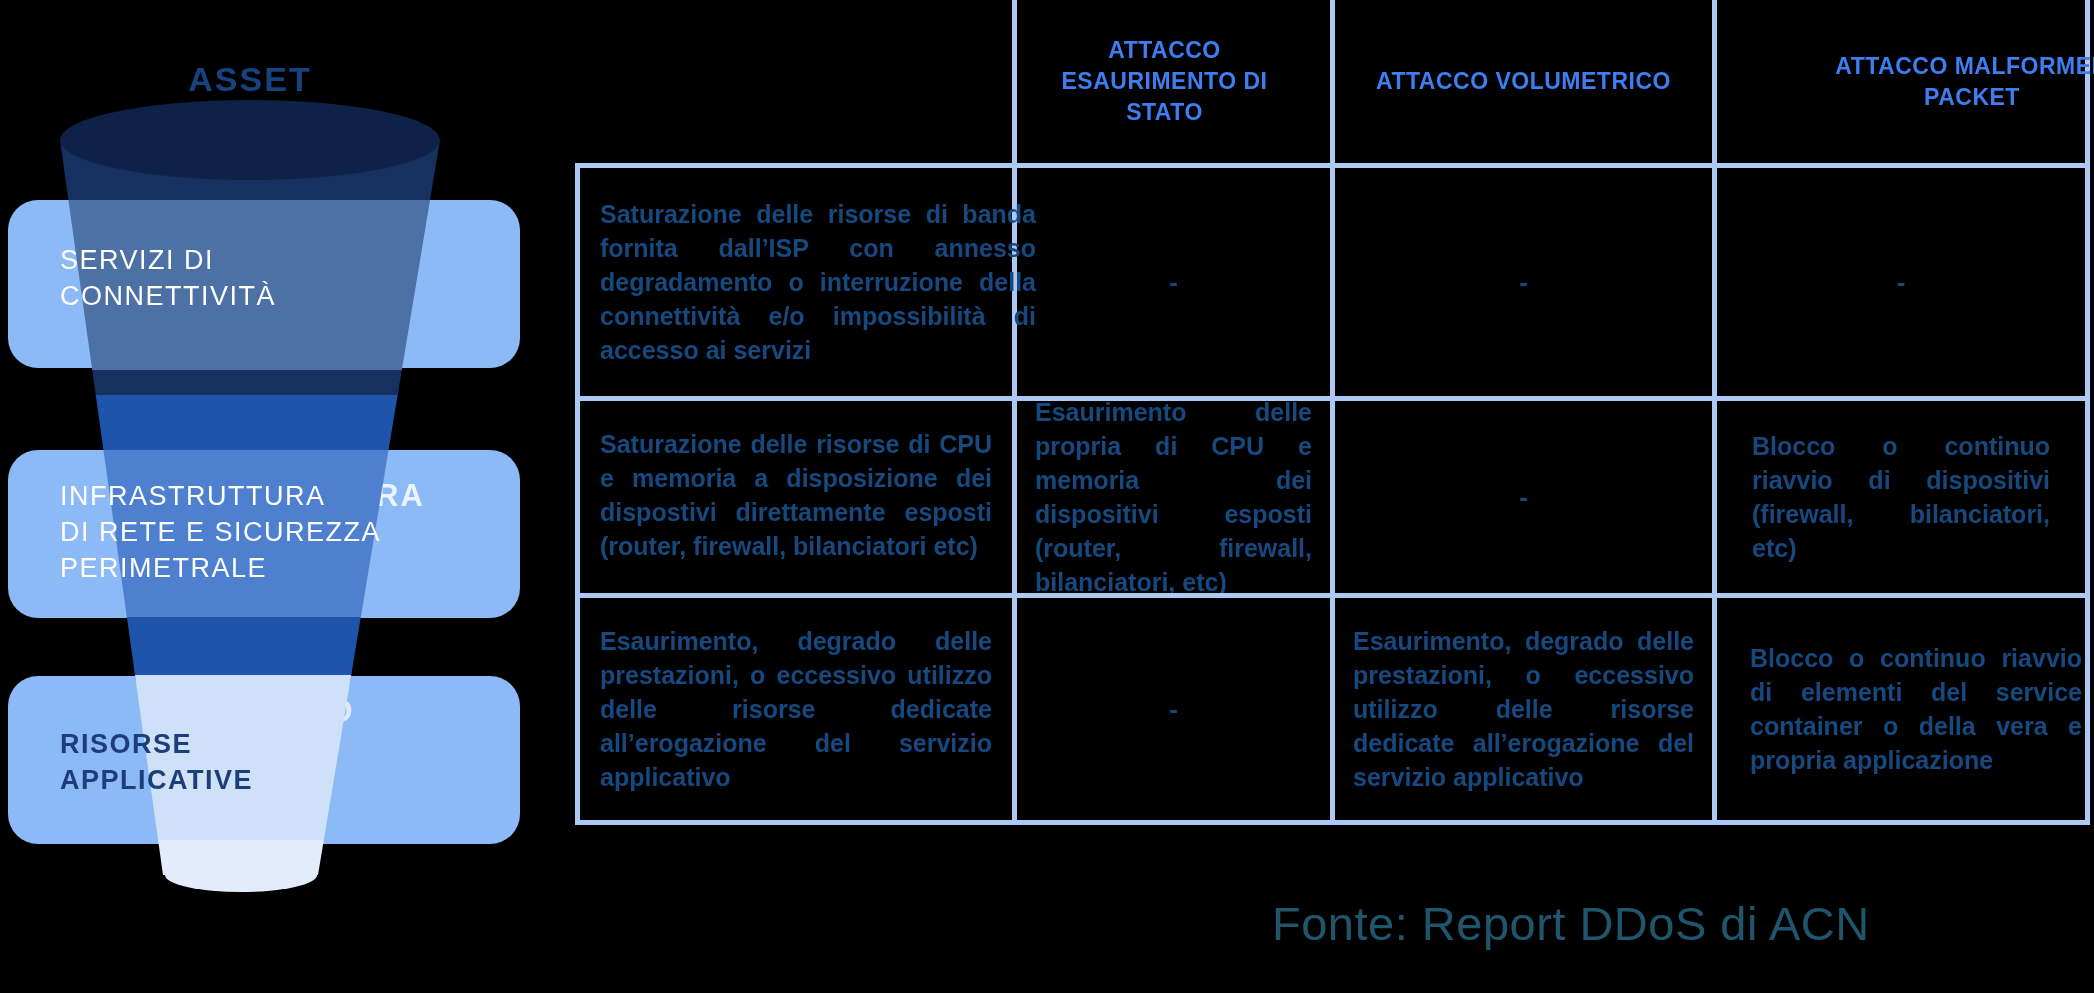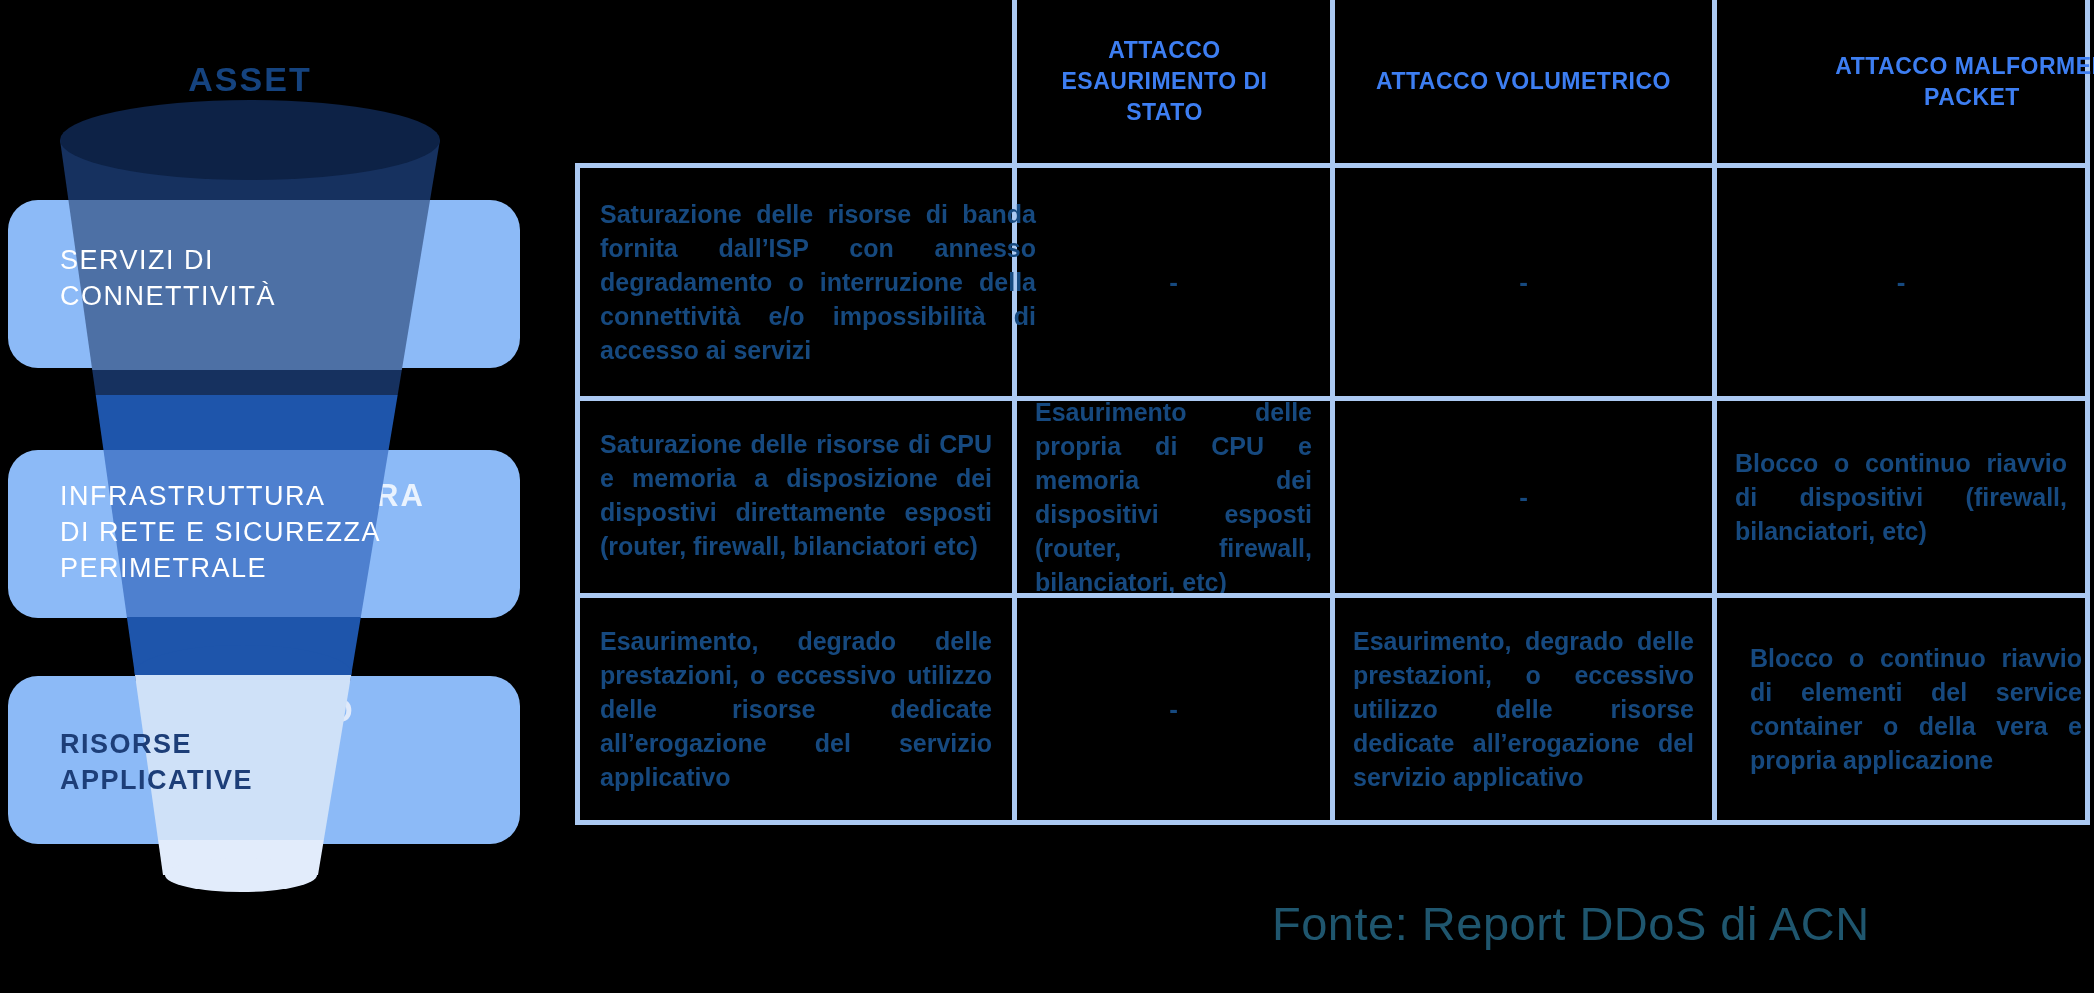--- a/index.html
+++ b/index.html
@@ -112,21 +112,21 @@
   <div class="abs cell dash" style="left:1335px;top:168px;width:377px;height:228px;">-</div>
   <div class="abs cell dash" style="left:1717px;top:168px;width:368px;height:228px;">-</div>
 
   <div class="abs cell bcell" style="left:580px;top:401px;width:432px;height:188px;padding:0 20px;box-sizing:border-box;">
     <div class="txt">Saturazione delle risorse di CPU e memoria a disposizione dei dispostivi direttamente esposti (router, firewall, bilanciatori etc)</div>
   </div>
   <div class="abs cell bcell" style="left:1017px;top:401px;width:313px;height:192px;padding:0 18px;box-sizing:border-box;">
     <div class="txt">Esaurimento delle propria di CPU e memoria dei dispositivi esposti (router, firewall, bilanciatori, etc)</div>
   </div>
   <div class="abs cell dash" style="left:1335px;top:401px;width:377px;height:192px;">-</div>
-  <div class="abs cell bcell" style="left:1717px;top:401px;width:368px;height:192px;padding:0 18px;box-sizing:border-box;">
+  <div class="abs cell bcell" style="left:1717px;top:401px;width:368px;height:192px;padding:0 35px;box-sizing:border-box;">
     <div class="txt">Blocco o continuo riavvio di dispositivi (firewall, bilanciatori, etc)</div>
   </div>
 
   <div class="abs cell bcell" style="left:580px;top:598px;width:432px;height:222px;padding:0 20px;box-sizing:border-box;">
     <div class="txt">Esaurimento, degrado delle prestazioni, o eccessivo utilizzo delle risorse dedicate all’erogazione del servizio applicativo</div>
   </div>
   <div class="abs cell dash" style="left:1017px;top:598px;width:313px;height:222px;">-</div>
   <div class="abs cell bcell" style="left:1335px;top:598px;width:377px;height:222px;padding:0 18px;box-sizing:border-box;">
     <div class="txt">Esaurimento, degrado delle prestazioni, o eccessivo utilizzo delle risorse dedicate all’erogazione del servizio applicativo</div>
   </div>

